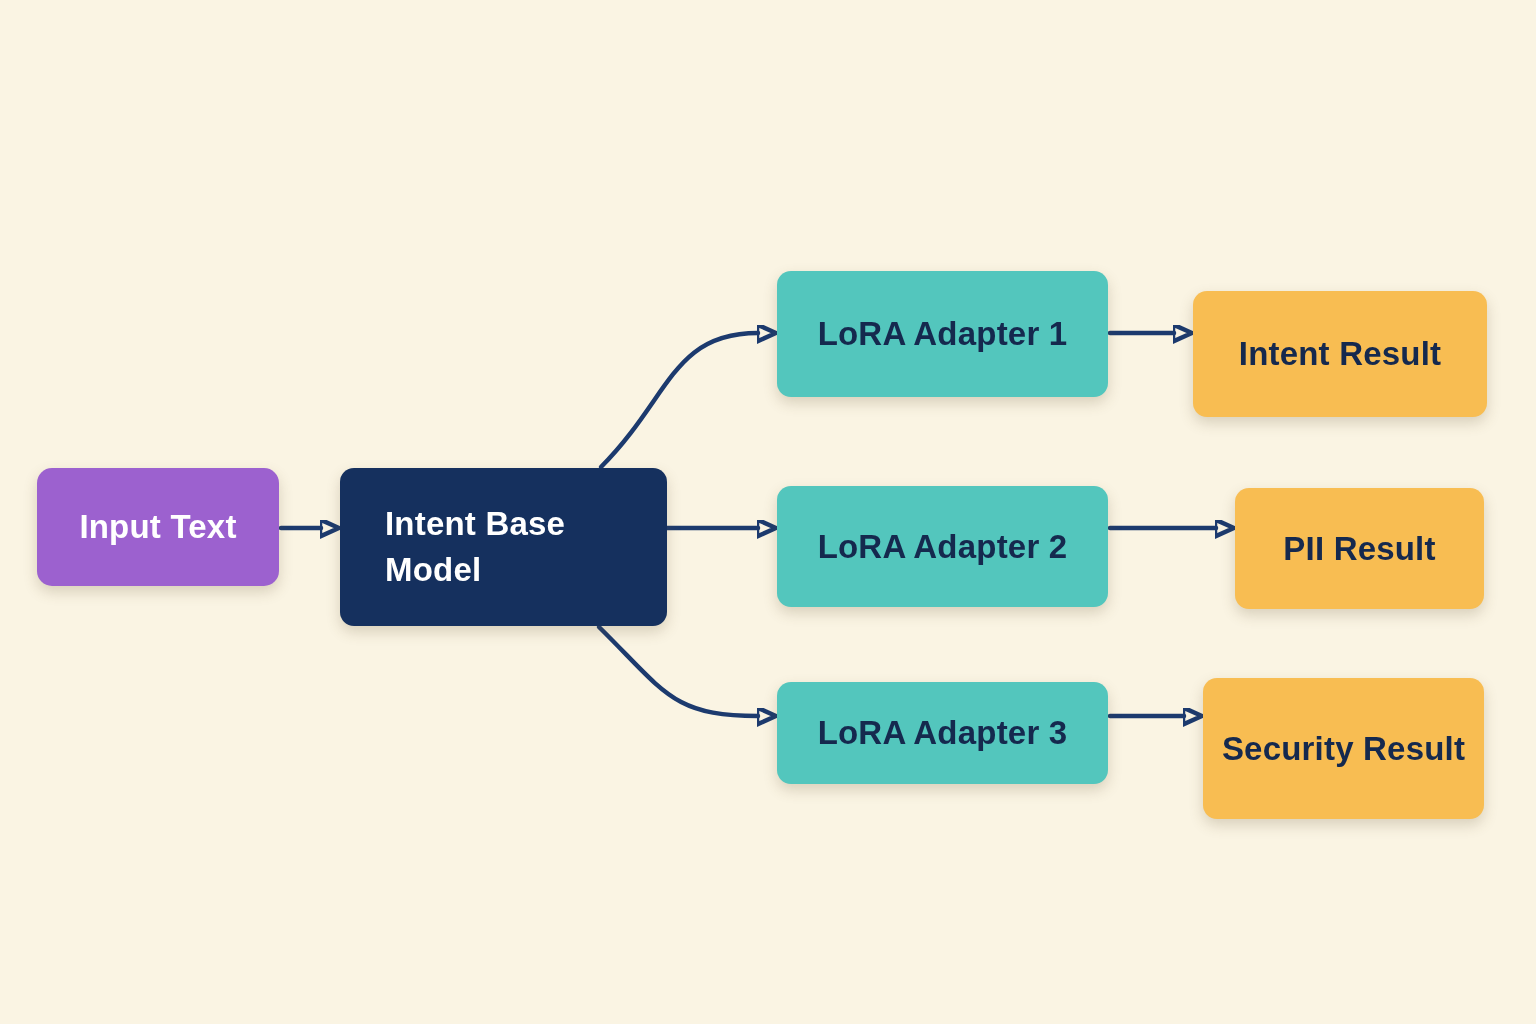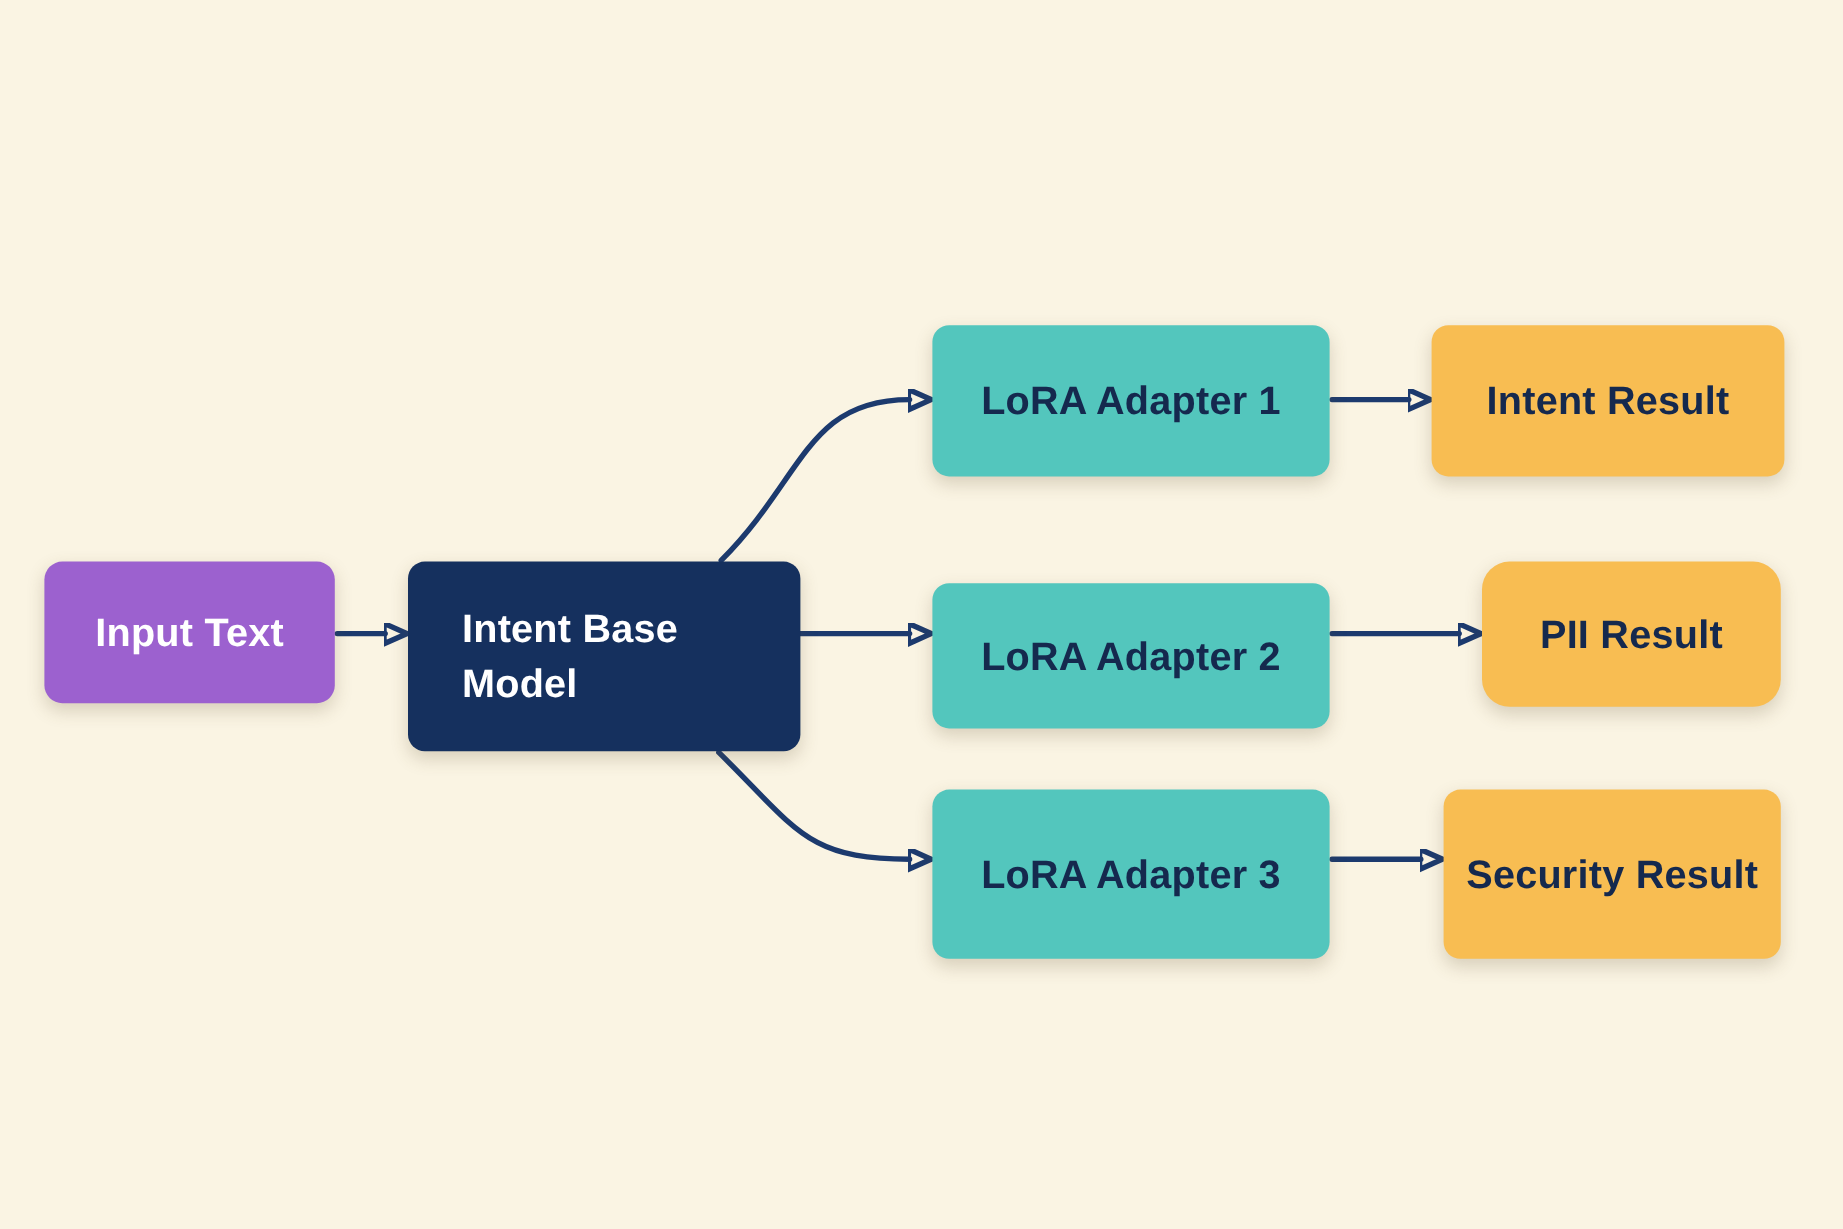--- a/index.html
+++ b/index.html
@@ -52,31 +52,32 @@
     left: 340px; top: 468px; width: 327px; height: 158px;
     background: #15305E;
     color: #FFFFFF;
     justify-content: flex-start;
     text-align: left;
     padding: 0 40px 0 45px;
     line-height: 1.38;
   }
   .node-adapter1 { left: 777px; top: 271px; width: 331px; height: 126px; }
   .node-adapter2 { left: 777px; top: 486px; width: 331px; height: 121px; }
-  .node-adapter3 { left: 777px; top: 658px; width: 331px; height: 141px; }
+  .node-adapter3 { left: 777px; top: 682px; width: 331px; height: 102px; }
   .node-teal {
     background: #53C6BD;
     color: #15294E;
   }
   .node-intent   { left: 1193px; top: 271px; width: 294px; height: 126px; }
-  .node-pii      { left: 1235px; top: 468px; width: 249px; height: 121px; border-radius: 23px; }
+  .node-pii      { left: 1235px; top: 468px; width: 249px; height: 121px; }
   .node-security { left: 1203px; top: 658px; width: 281px; height: 141px; }
   .node-amber {
     background: #F8BD52;
     color: #15294E;
+    margin-top: 20px;
   }
 </style>
 </head>
 <body>
 
 <div class="canvas">
 
   <svg class="arrow-layer" viewBox="0 0 1536 1024" xmlns="http://www.w3.org/2000/svg">
     <defs>
       <marker id="arrowhead" markerUnits="userSpaceOnUse" markerWidth="22" markerHeight="20" refX="1" refY="8.5" orient="auto">

